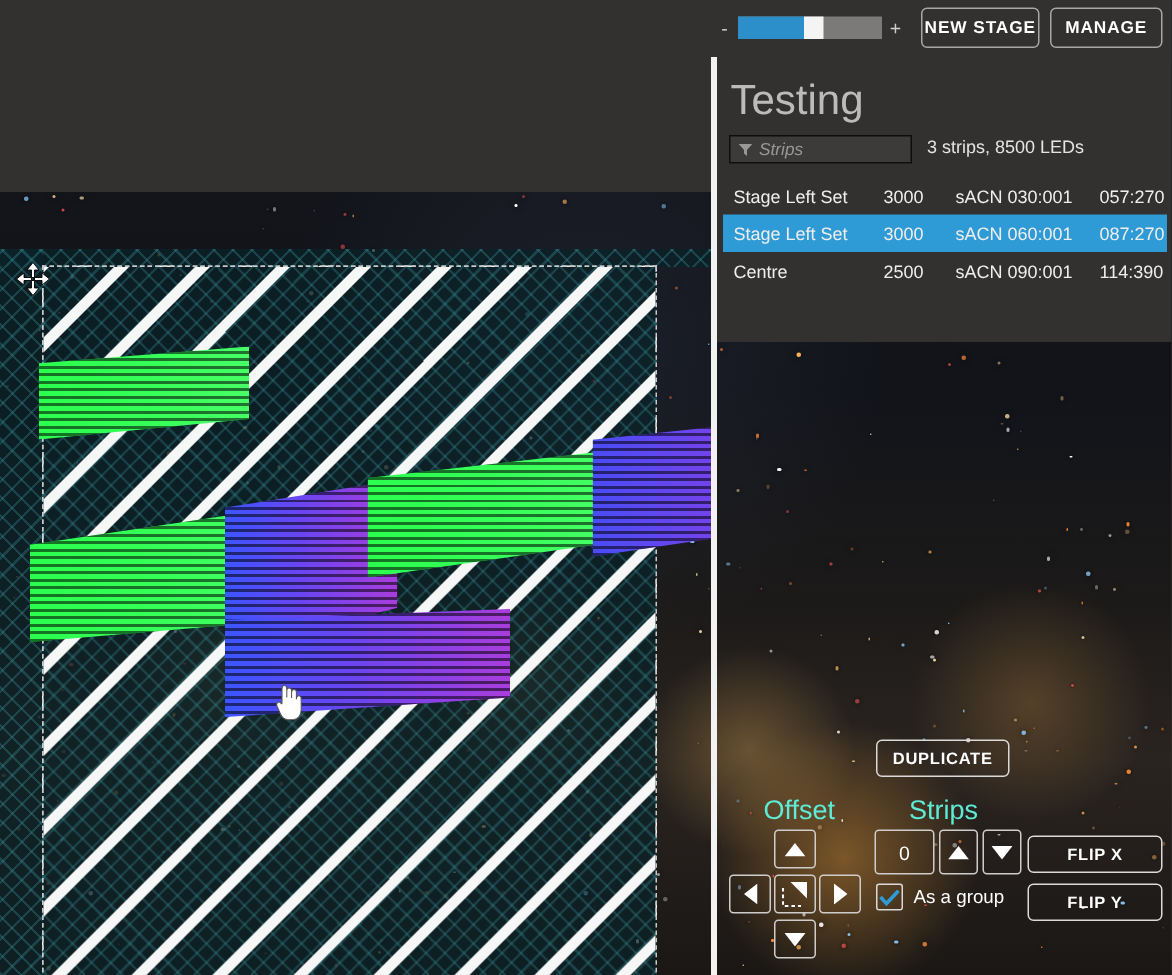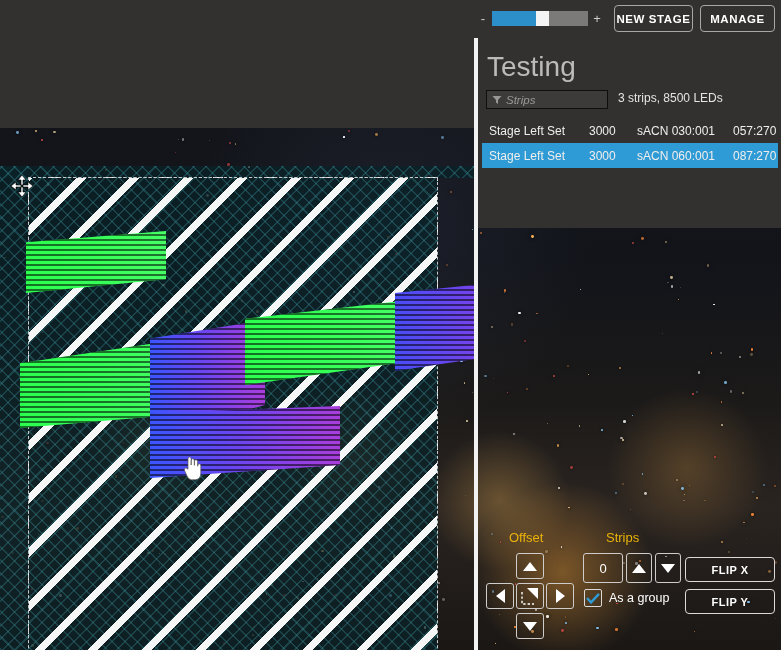--- a/index.html
+++ b/index.html
@@ -147,21 +147,21 @@
     position: absolute; background: transparent; border: 1px solid #dcdad8; border-radius: 4px;
     color: #ffffff; font-size: 11px; font-weight: bold; letter-spacing: .5px;
     display: flex; align-items: center; justify-content: center;
   }
   #btn-add       { left: 6px;   top: 455px; width: 90px; height: 25px; }
   #btn-duplicate { left: 106px; top: 455px; width: 89px; height: 25px; }
   #btn-edit      { left: 205px; top: 455px; width: 92px; height: 25px; }
   #btn-flip-x    { left: 207px; top: 519px; width: 90px; height: 25px; }
   #btn-flip-y    { left: 207px; top: 551px; width: 90px; height: 25px; }
 
-  .lbl { position: absolute; color: #eab308; font-size: 13px; }
+  .lbl { position: absolute; color: #5eead4; font-size: 18px; }
   #lbl-offset { left: 31px;  top: 492px; }
   #lbl-rotate { left: 128px; top: 492px; }
 
   .pad {
     position: absolute; border: 1px solid #cfcdcb; border-radius: 3px;
     background: transparent; display: flex; align-items: center; justify-content: center;
   }
   #pad-up     { left: 38px; top: 515px; width: 28px; height: 26px; }
   #pad-left   { left: 8px;  top: 545px; width: 28px; height: 26px; }
   #pad-center { left: 38px; top: 545px; width: 28px; height: 26px; }
@@ -618,23 +618,30 @@
             <div class="c-leds">3000</div>
             <div class="c-dmx">sACN 030:001</div>
             <div class="c-end">057:270</div>
           </div>
           <div class="trow selected">
             <div class="c-group">Stage Left Set</div>
             <div class="c-leds">3000</div>
             <div class="c-dmx">sACN 060:001</div>
             <div class="c-end">087:270</div>
           </div>
+          <div class="trow">
+            <div class="c-group">Centre</div>
+            <div class="c-leds">2500</div>
+            <div class="c-dmx">sACN 090:001</div>
+            <div class="c-end">114:390</div>
+          </div>
         </div>
     </div>
 
+    <div class="obtn" id="btn-duplicate">DUPLICATE</div>
 
     <div class="lbl" id="lbl-offset">Offset</div>
     <div class="lbl" id="lbl-rotate">Strips</div>
 
     <div class="pad" id="pad-up">
       <svg width="14" height="9" viewBox="0 0 14 9">
           <polygon points="7,0 14,9 0,9" fill="#ffffff"></polygon>
         </svg>
     </div>
     <div class="pad" id="pad-left">

